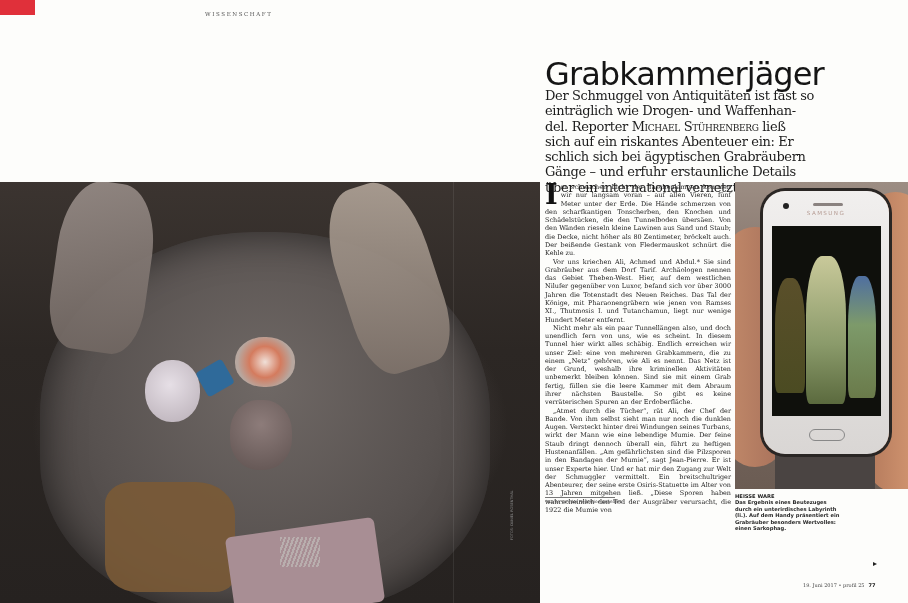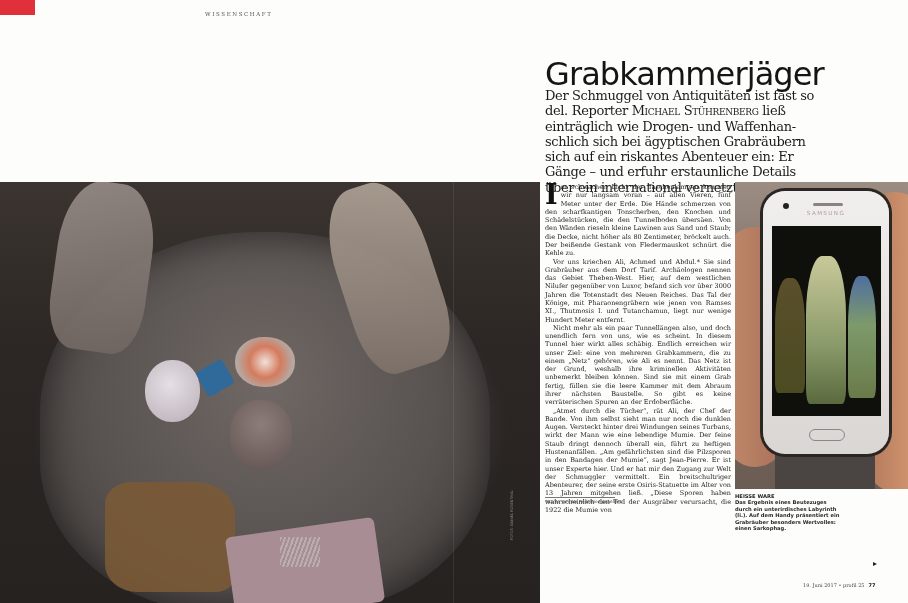--- a/index.html
+++ b/index.html
@@ -61,24 +61,24 @@
 </head>
 <body>
 
 <div class="red-tab"></div>
 <div class="section-label">WISSENSCHAFT</div>
 
 <h1 class="headline" style="margin:0;">Grabkammerjäger</h1>
 
 <div class="lede">
   <div>Der Schmuggel von Antiquitäten ist fast so</div>
+  <div>einträglich wie Drogen- und Waffenhan-</div>
   <div><span>del. Reporter </span><span class="sc">Michael Stührenberg</span><span> ließ</span></div>
-  <div>einträglich wie Drogen- und Waffenhan-</div>
+  <div>sich auf ein riskantes Abenteuer ein: Er</div>
   <div>schlich sich bei ägyptischen Grabräubern</div>
-  <div>sich auf ein riskantes Abenteuer ein: Er</div>
   <div>Gänge – und erfuhr erstaunliche Details</div>
   <div>über ein international vernetztes Geschäft.</div>
 </div>
 
 <div class="photo-main" title="Hände in einem Eimer mit Grabfunden: Masken, Scherben, Mumienbinden">
   <div class="bucket"></div>
   <div class="hand-l"></div>
   <div class="hand-r"></div>
   <div class="cloth"></div>
   <div class="slab"></div>

